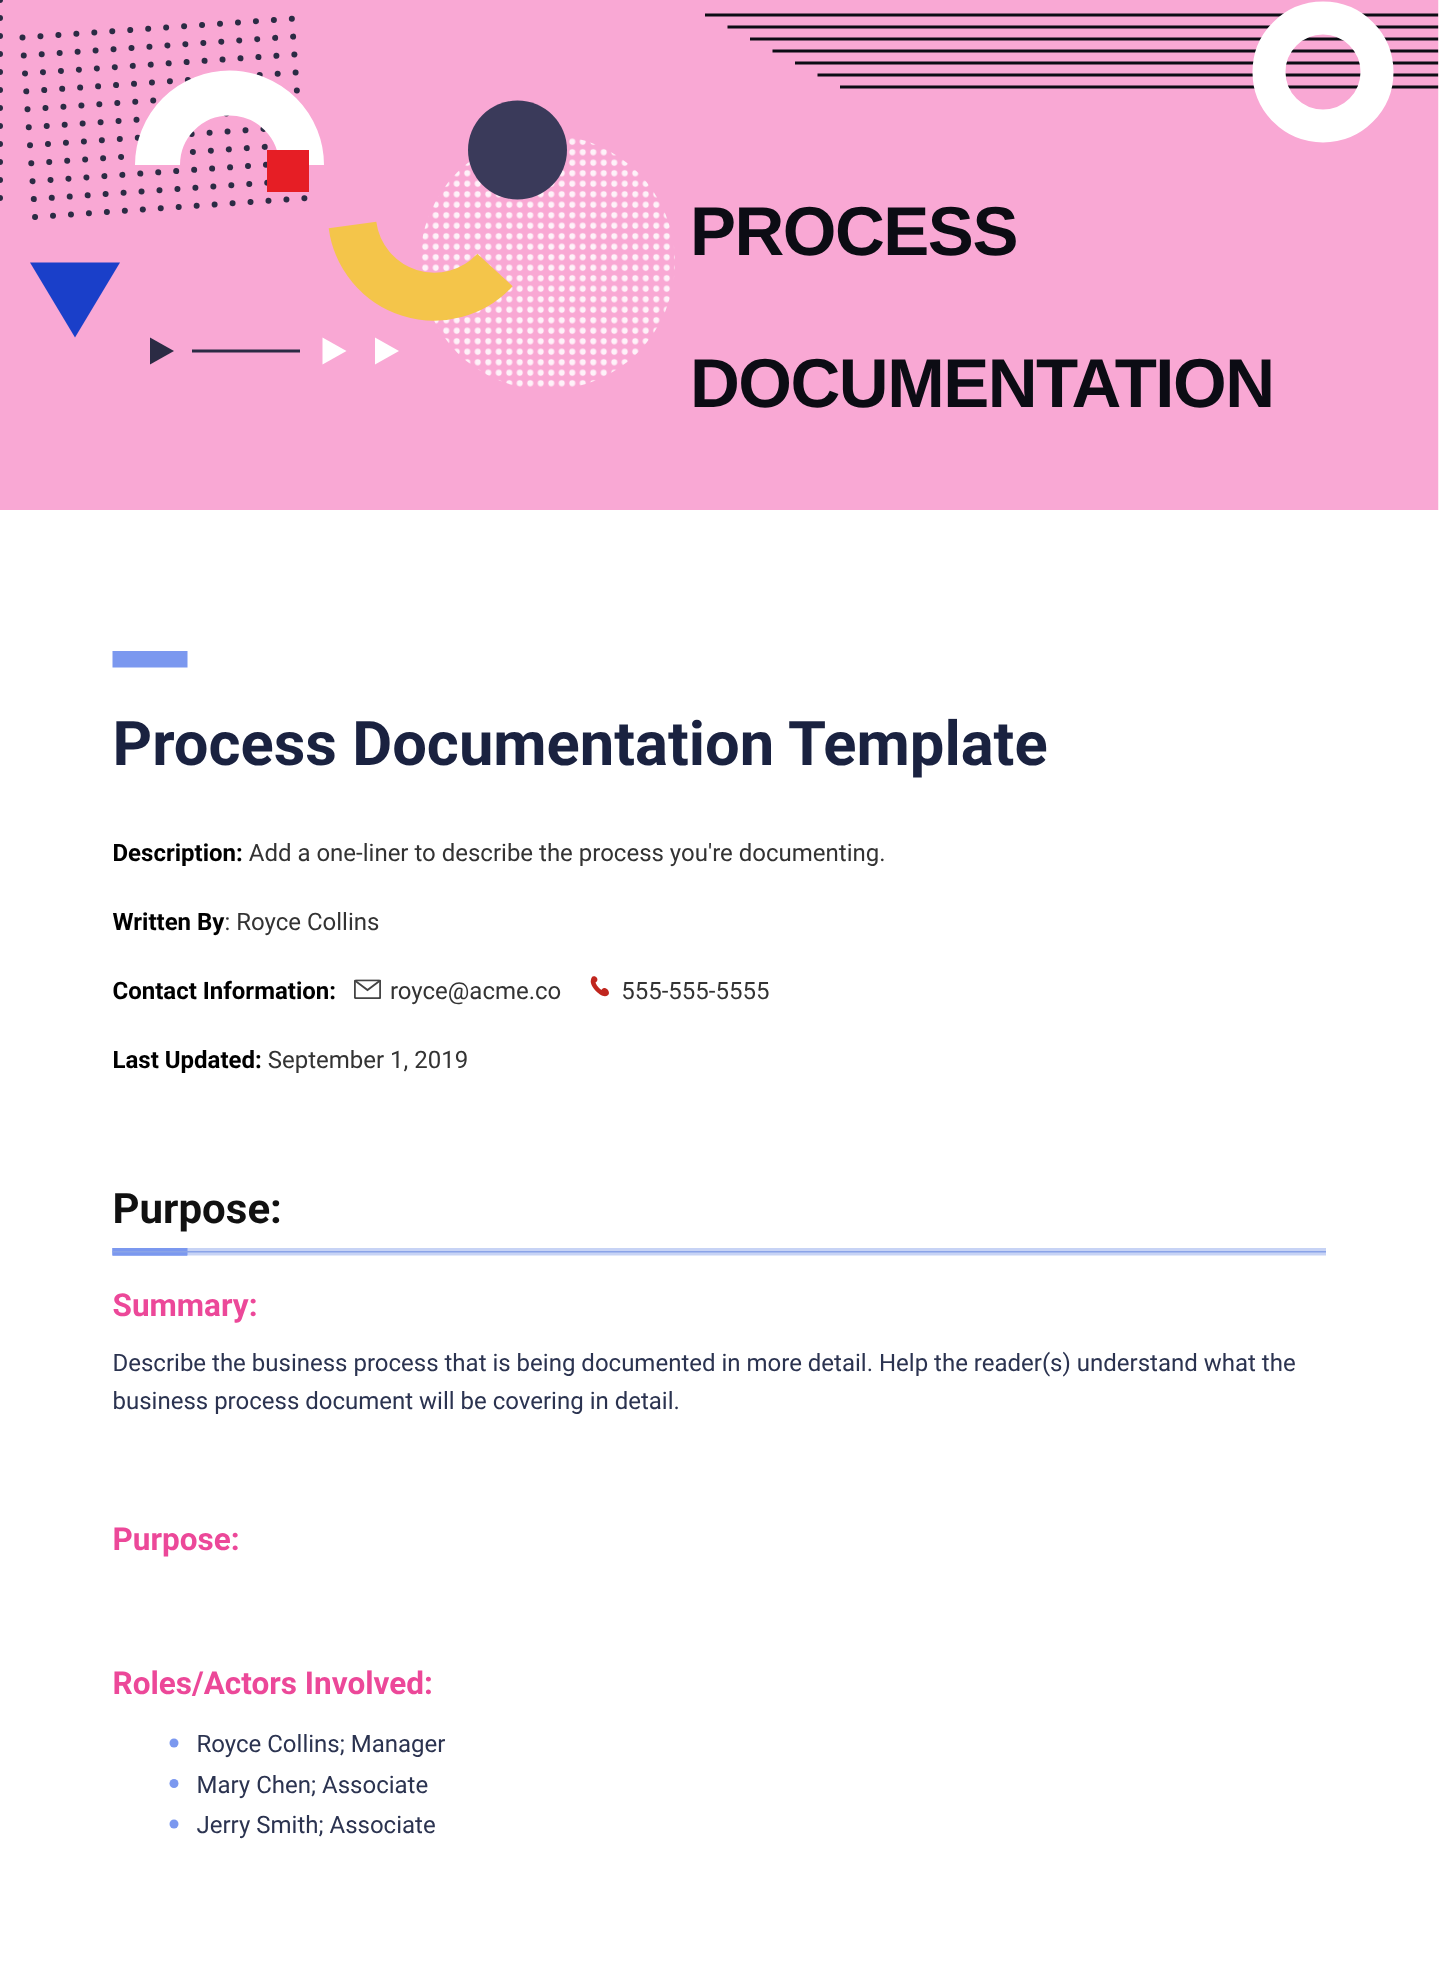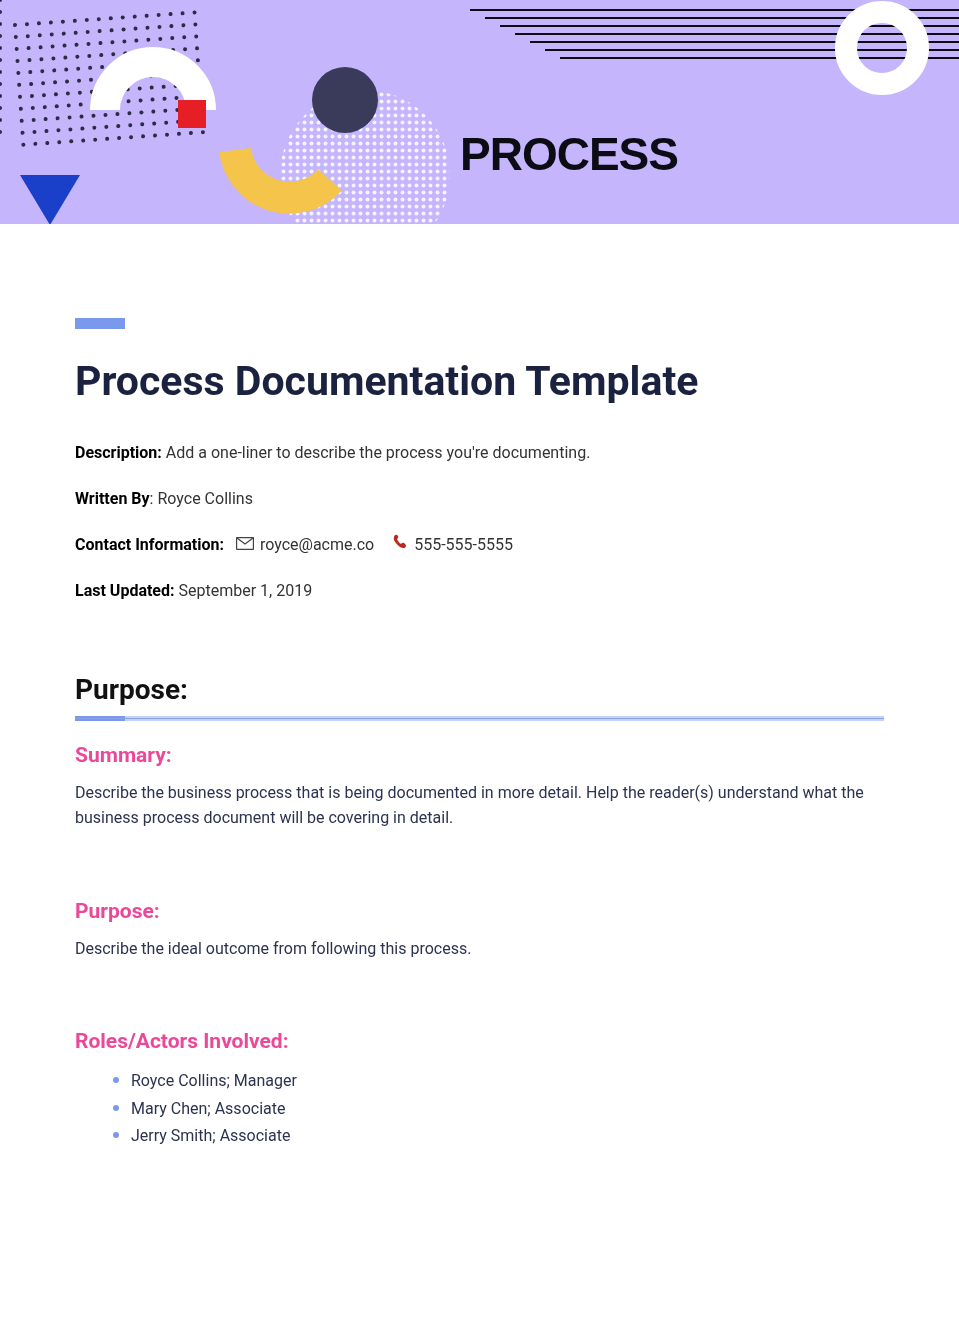--- a/index.html
+++ b/index.html
@@ -4,22 +4,22 @@
 <style>
   * { box-sizing: border-box; margin: 0; padding: 0; }
   body {
     font-family: -apple-system, BlinkMacSystemFont, "Segoe UI", Roboto, Arial, sans-serif;
     background: #fff;
     width: 959px;
     color: #1a1a2e;
   }
   .banner {
     width: 100%;
-    height: 224px;
-    background: #c4b5fd;
+    height: 340px;
+    background: #f9a8d4;
     position: relative;
     overflow: hidden;
   }
   .banner svg { display: block; }
   .banner-title {
     position: absolute;
     left: 460px;
     top: 78px;
     font-family: "Arial Black", "Helvetica Neue", Arial, sans-serif;
     font-weight: 900;
@@ -436,21 +436,20 @@
   <div class="section">
     <h2 class="section-heading">Purpose:</h2>
     <div class="section-divider"></div>
 
     <h3 class="subheading first">Summary:</h3>
     <p class="body-text">Describe the business process that is being documented in more detail. Help the reader(s) understand what the business process document will be covering in detail.</p>
 
     <div class="gap"></div>
 
     <h3 class="subheading">Purpose:</h3>
-    <p class="body-text">Describe the ideal outcome from following this process.</p>
 
     <div class="gap"></div>
 
     <h3 class="subheading">Roles/Actors Involved:</h3>
     <ul class="roles">
       <li>Royce Collins; Manager</li>
       <li>Mary Chen; Associate</li>
       <li>Jerry Smith; Associate</li>
     </ul>
   </div>

